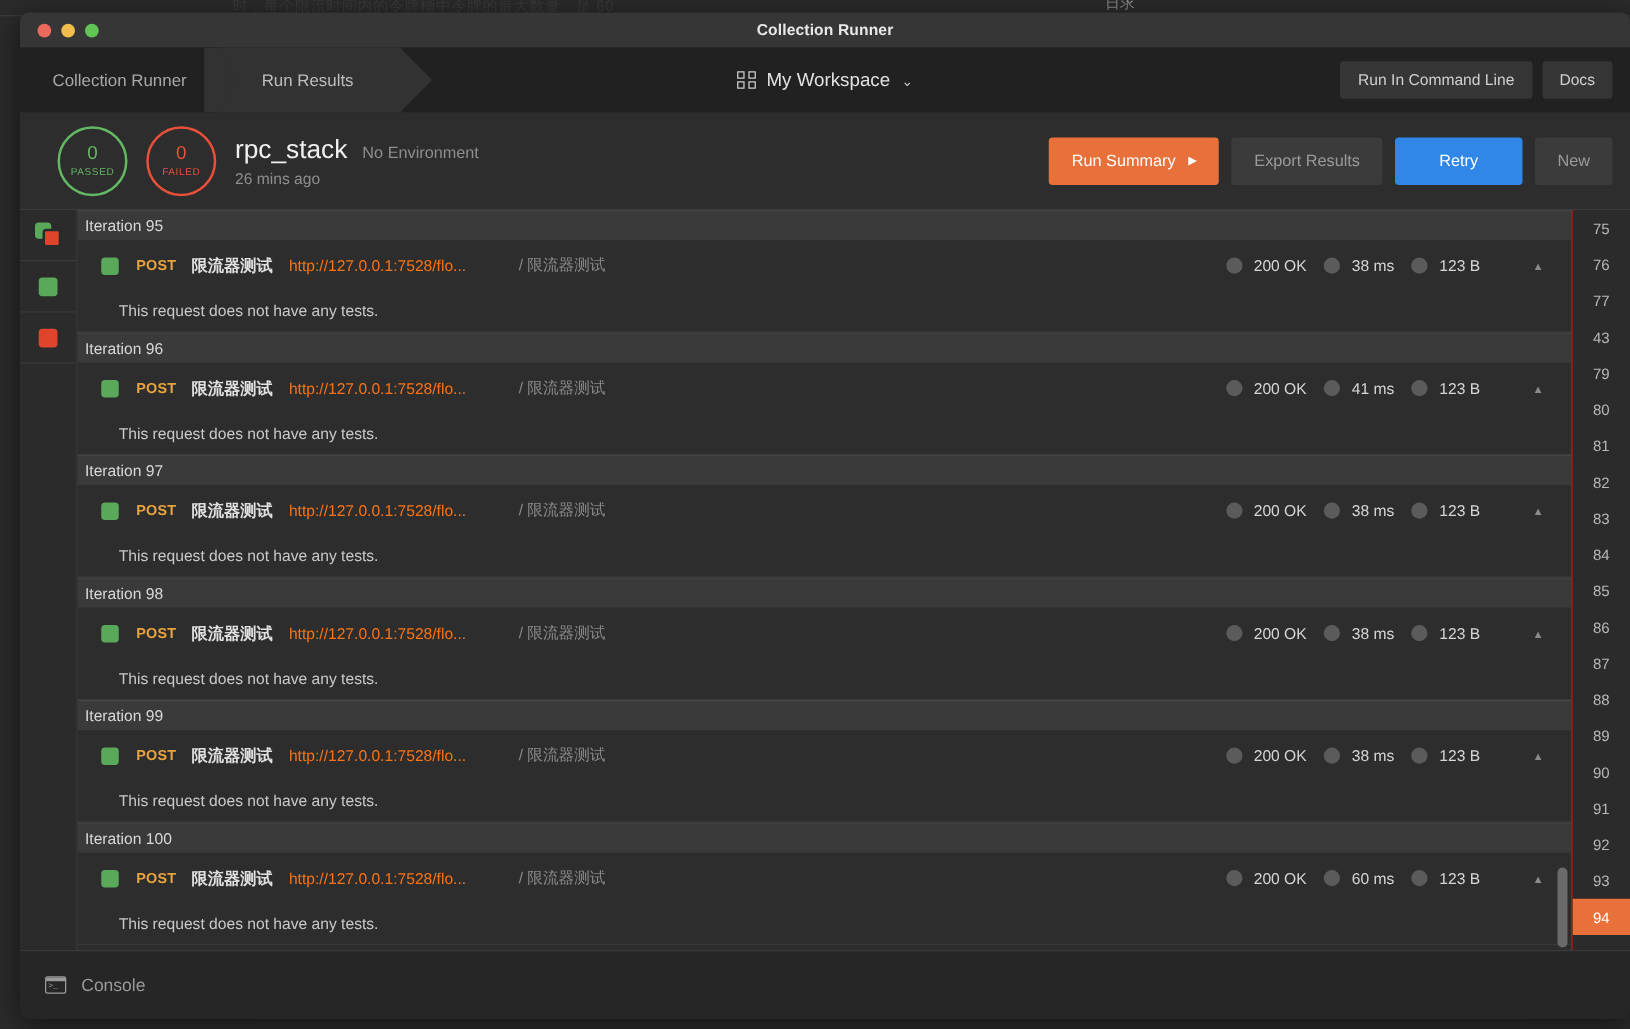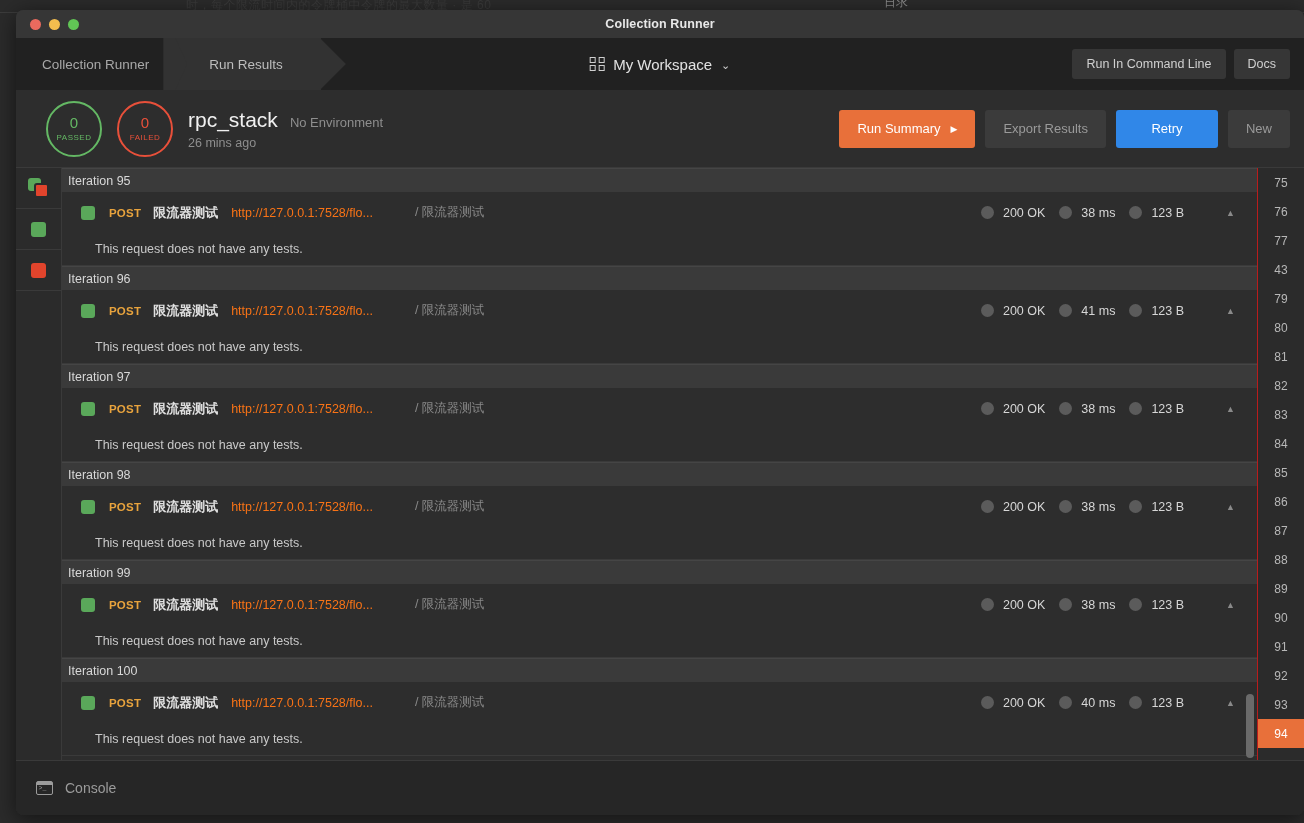--- a/index.html
+++ b/index.html
@@ -515,21 +515,21 @@
               <span class="req-name">限流器测试</span>
               <span class="req-url">http://127.0.0.1:7528/flo...</span>
               <span class="req-folder">/ 限流器测试</span>
               <span class="req-stats">
                 <span class="stat-item">
                   <span class="stat-bullet"></span>
                   <span class="stat-text">200 OK</span>
                 </span>
                 <span class="stat-item">
                   <span class="stat-bullet"></span>
-                  <span class="stat-text">40 ms</span>
+                  <span class="stat-text">60 ms</span>
                 </span>
                 <span class="stat-item">
                   <span class="stat-bullet"></span>
                   <span class="stat-text">123 B</span>
                 </span>
                 <span class="caret-up">▲</span>
               </span>
             </div>
             <div class="req-tests">This request does not have any tests.</div>
           </div>

